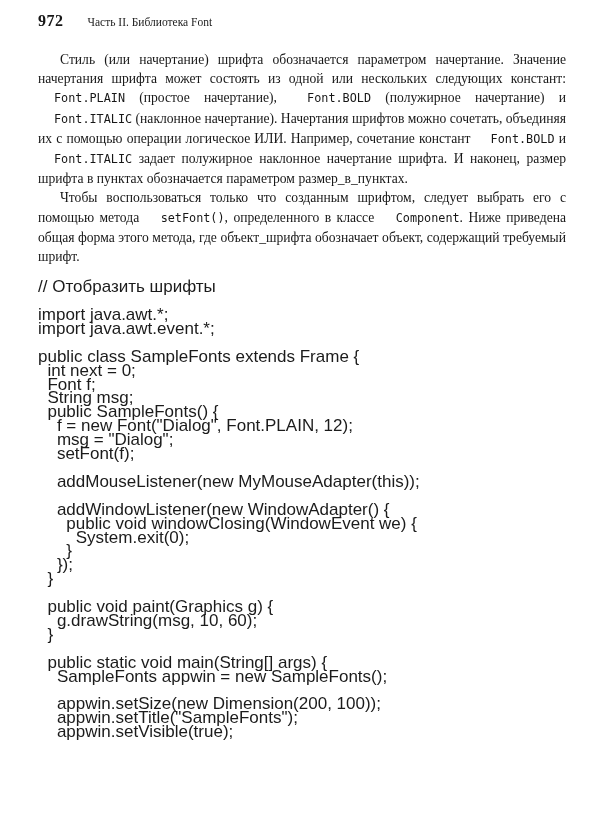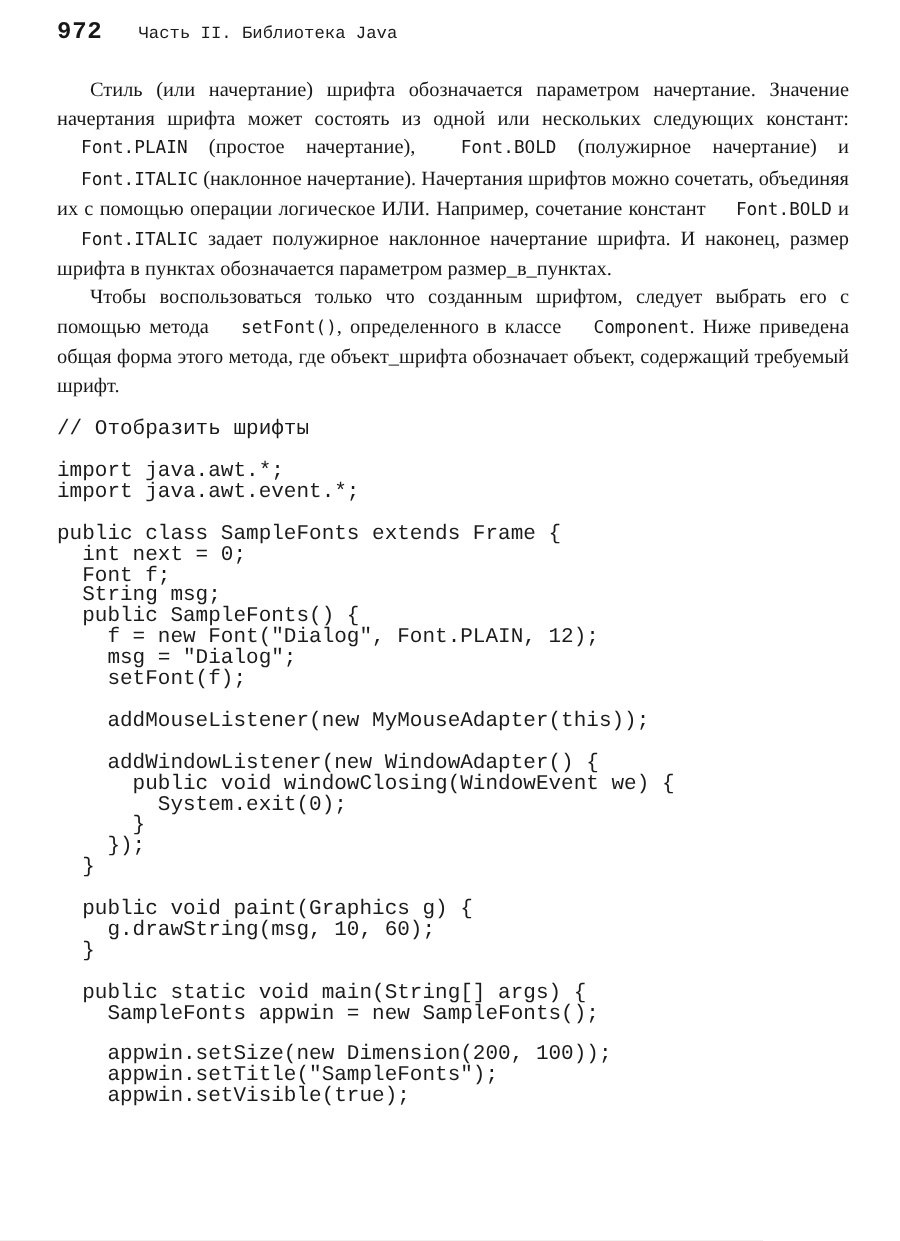--- a/index.html
+++ b/index.html
@@ -15,21 +15,21 @@
     background: #ffffff;
     color: #171717;
     box-sizing: border-box;
     padding: 12px 34px 0 38px;
     overflow: hidden;
     font-family: "Liberation Serif", serif;
   }
   .running-head {
     display: flex;
     align-items: baseline;
-    font-family: Liberation Mono, monospace;
+    font-family: Liberation Serif, serif;
     margin-bottom: 20px;
   }
   .running-head .pagenum {
     font-size: 16px;
     font-weight: 700;
     letter-spacing: 0.5px;
   }
   .running-head .chapter {
     font-size: 11.5px;
     margin-left: 24px;
@@ -59,35 +59,35 @@
     margin: 9px 0 10px 0;
     font-family: "DejaVu Sans Mono", "Liberation Mono", monospace;
     font-size: 11.8px;
     line-height: 14px;
     white-space: pre;
   }
   .code-inline .run { font-family: inherit; font-size: inherit; }
   .code-inline .run.mi { font-style: italic; }
   .code-block {
     margin: 14px 0 0 0;
-    font-family: Liberation Mono, monospace;
-    font-size: 14px;
+    font-family: Liberation Sans, sans-serif;
+    font-size: 17px;
     line-height: 13.9px;
     white-space: pre;
     color: #1b1b1b;
   }
 </style>
 </head>
 <body>
 
 <div class="page">
 
   <header class="running-head">
     <span class="pagenum">972</span>
-    <span class="chapter">Часть II. Библиотека Java</span>
+    <span class="chapter">Часть II. Библиотека Font</span>
   </header>
 
   <main>
 
     <p class="body-par"><span class="run">Стиль (или начертание) шрифта обозначается параметром </span><span class="run i">начертание</span><span class="run">. Значение начертания шрифта может состоять из одной или нескольких следующих констант: </span><span class="run m">Font.PLAIN</span><span class="run"> (простое начертание), </span><span class="run m">Font.BOLD</span><span class="run"> (полужирное начертание) и </span><span class="run m">Font.ITALIC</span><span class="run"> (наклонное начертание). Начертания шрифтов можно сочетать, объединяя их с помощью операции логическое ИЛИ. Например, сочетание констант </span><span class="run m">Font.BOLD</span><span class="run"> и </span><span class="run m">Font.ITALIC</span><span class="run"> задает полужирное наклонное начертание шрифта. И наконец, размер шрифта в пунктах обозначается параметром </span><span class="run i">размер_в_пунктах</span><span class="run">.</span></p>
 
     <p class="body-par"><span class="run">Чтобы воспользоваться только что созданным шрифтом, следует выбрать его с помощью метода </span><span class="run m">setFont()</span><span class="run">, определенного в классе </span><span class="run m">Component</span><span class="run">. Ниже приведена общая форма этого метода, где </span><span class="run i">объект_шрифта</span><span class="run"> обозначает объект, содержащий требуемый шрифт.</span></p>
 
 
 

